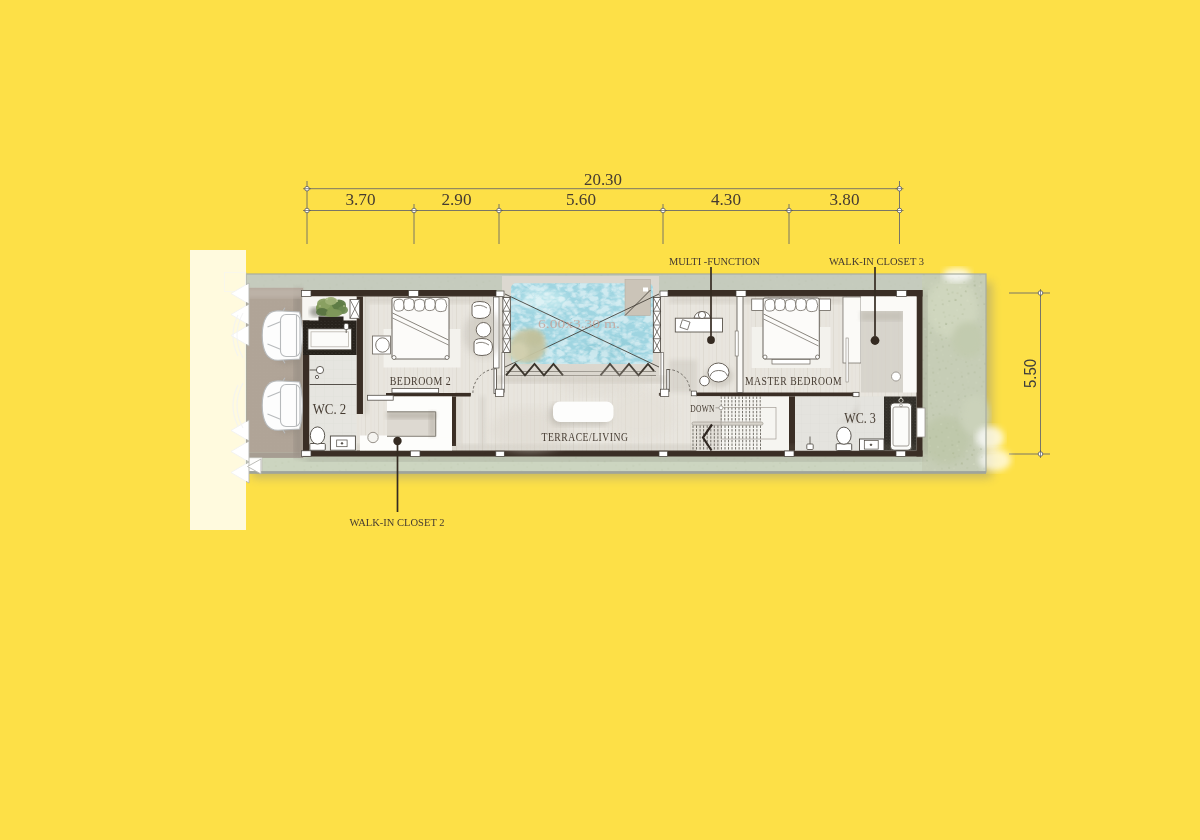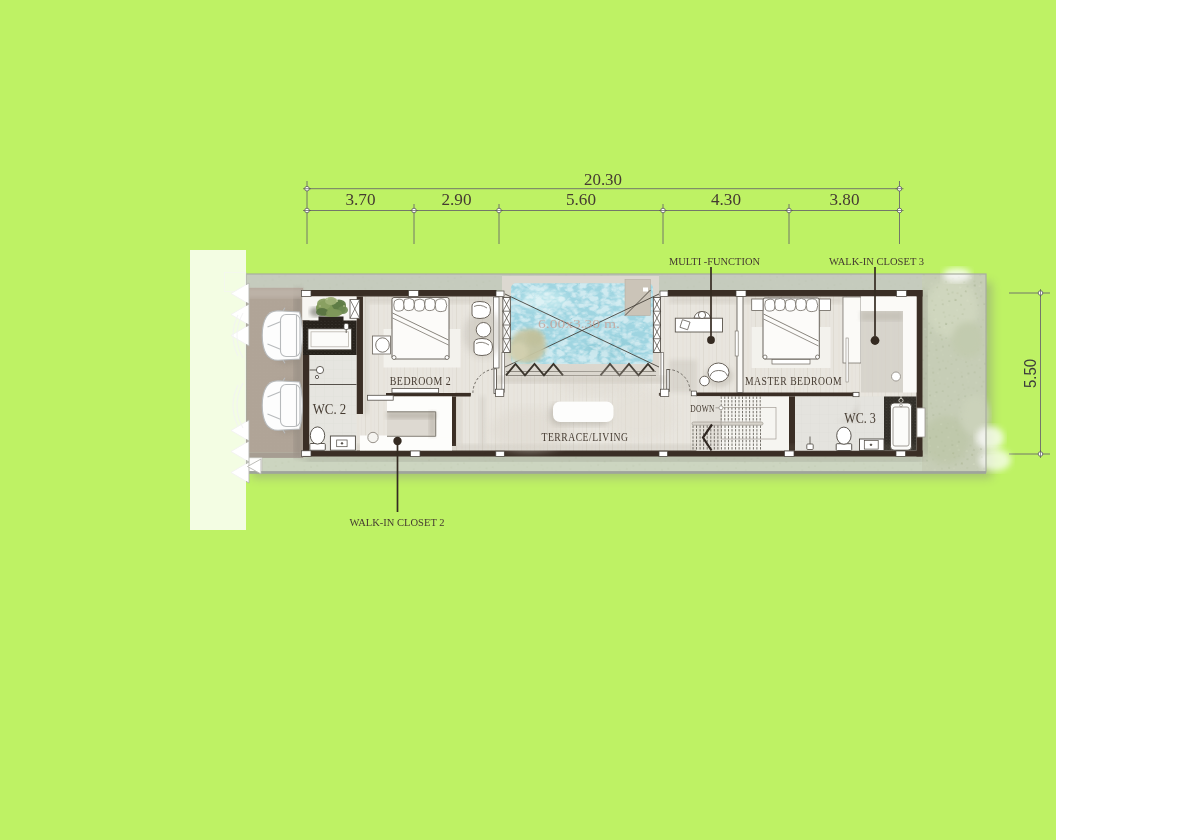--- a/index.html
+++ b/index.html
@@ -1,16 +1,16 @@
 <!DOCTYPE html>
 <html><head>
 <meta charset="utf-8">
 <style>
   html,body{margin:0;padding:0;background:#ffffff;}
-  #page{width:1056px;height:840px;position:relative;overflow:hidden;background:#bef264;}
+  #page{width:1200px;height:840px;position:relative;overflow:hidden;background:#fde047;}
   text{font-family:"Liberation Serif", serif;fill:#453b31;}
   .dim{font-family:"Liberation Sans", sans-serif;fill:#3c3c3c;font-size:16px;}
   .room{font-size:11.6px;letter-spacing:0.6px;}
   .small{font-size:10px;letter-spacing:0.4px;}
 </style>
 </head>
 <body>
 <div id="page">
 <svg width="1200" height="840" viewBox="0 0 1200 840" xmlns="http://www.w3.org/2000/svg">
 <defs>

